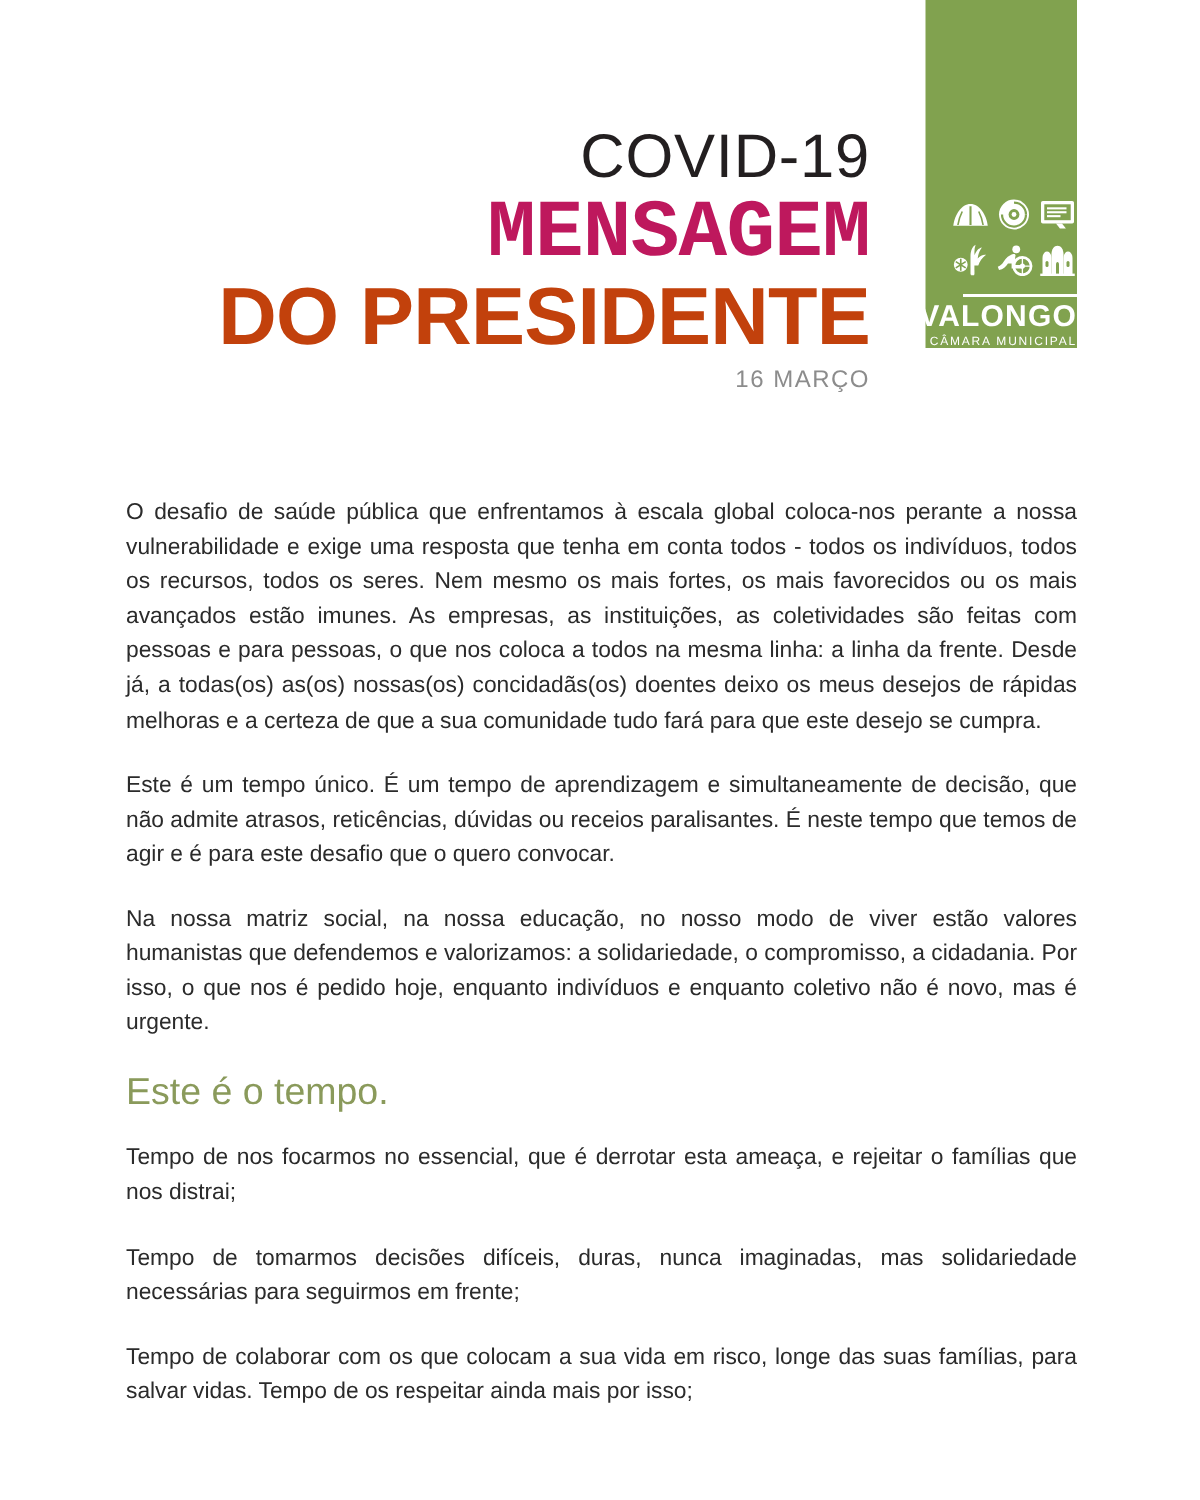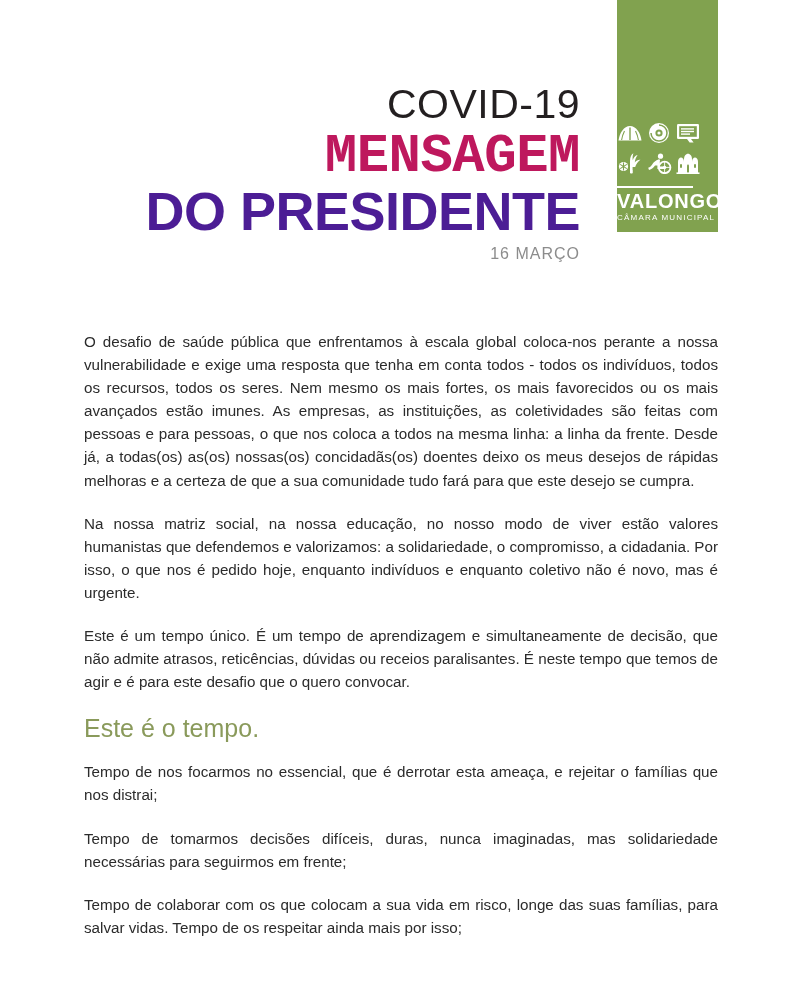--- a/index.html
+++ b/index.html
@@ -53,21 +53,21 @@
     color: #be185d;
     line-height: 1.02;
     margin-top: 4px;
   }
 
   .pres-line {
     font-family: "Liberation Sans", sans-serif;
     font-size: 54px;
     font-weight: 700;
     letter-spacing: -0.5px;
-    color: #4c1d95;
+    color: #c2410c;
     line-height: 1.02;
   }
 
   .date-line {
     font-family: "Liberation Sans", sans-serif;
     font-size: 16px;
     font-weight: 400;
     letter-spacing: 1px;
     color: #8c8c8c;
     margin-top: 6px;
@@ -77,23 +77,22 @@
   
   .logo-panel {
     position: absolute;
     left: 617px;
     top: 0;
     width: 101px;
     height: 232px;
     background: #81a24f;
     display: flex;
     flex-direction: column;
-    align-items: flex-start;
+    align-items: flex-end;
     justify-content: flex-end;
-    padding-bottom: 10px;
   }
 
   .icon-grid {
     display: grid;
     grid-template-columns: repeat(3, 26px);
     grid-template-rows: repeat(2, 26px);
     gap: 4px 3px;
     margin-bottom: 10px;
   }
 
@@ -251,22 +250,22 @@
       <div class="logo-word">VALONGO</div>
       <div class="logo-sub">CÂMARA MUNICIPAL</div>
     </div>
 
   </div>
 
   <div class="body-area">
 
 
     <p class="para">O desafio de saúde pública que enfrentamos à escala global coloca-nos perante a nossa vulnerabilidade e exige uma resposta que tenha em conta todos - todos os indivíduos, todos os recursos, todos os seres. Nem mesmo os mais fortes, os mais favorecidos ou os mais avançados estão imunes. As empresas, as instituições, as coletividades são feitas com pessoas e para pessoas, o que nos coloca a todos na mesma linha: a linha da frente. Desde já, a todas(os) as(os) nossas(os) concidadãs(os) doentes deixo os meus desejos de rápidas melhoras e a certeza de que a sua comunidade tudo fará para que este desejo se cumpra.</p>
+    <p class="para">Este é um tempo único. É um tempo de aprendizagem e simultaneamente de decisão, que não admite atrasos, reticências, dúvidas ou receios paralisantes. É neste tempo que temos de agir e é para este desafio que o quero convocar.</p>
     <p class="para">Na nossa matriz social, na nossa educação, no nosso modo de viver estão valores humanistas que defendemos e valorizamos: a solidariedade, o compromisso, a cidadania. Por isso, o que nos é pedido hoje, enquanto indivíduos e enquanto coletivo não é novo, mas é urgente.</p>
-    <p class="para">Este é um tempo único. É um tempo de aprendizagem e simultaneamente de decisão, que não admite atrasos, reticências, dúvidas ou receios paralisantes. É neste tempo que temos de agir e é para este desafio que o quero convocar.</p>
 
     <h2 class="green-heading">Este é o tempo.</h2>
 
     <p class="para">Tempo de nos focarmos no essencial, que é derrotar esta ameaça, e rejeitar o famílias que nos distrai;</p>
     <p class="para">Tempo de tomarmos decisões difíceis, duras, nunca imaginadas, mas solidariedade necessárias para seguirmos em frente;</p>
     <p class="para">Tempo de colaborar com os que colocam a sua vida em risco, longe das suas famílias, para salvar vidas. Tempo de os respeitar ainda mais por isso;</p>
 
   </div>
 
 </div>

